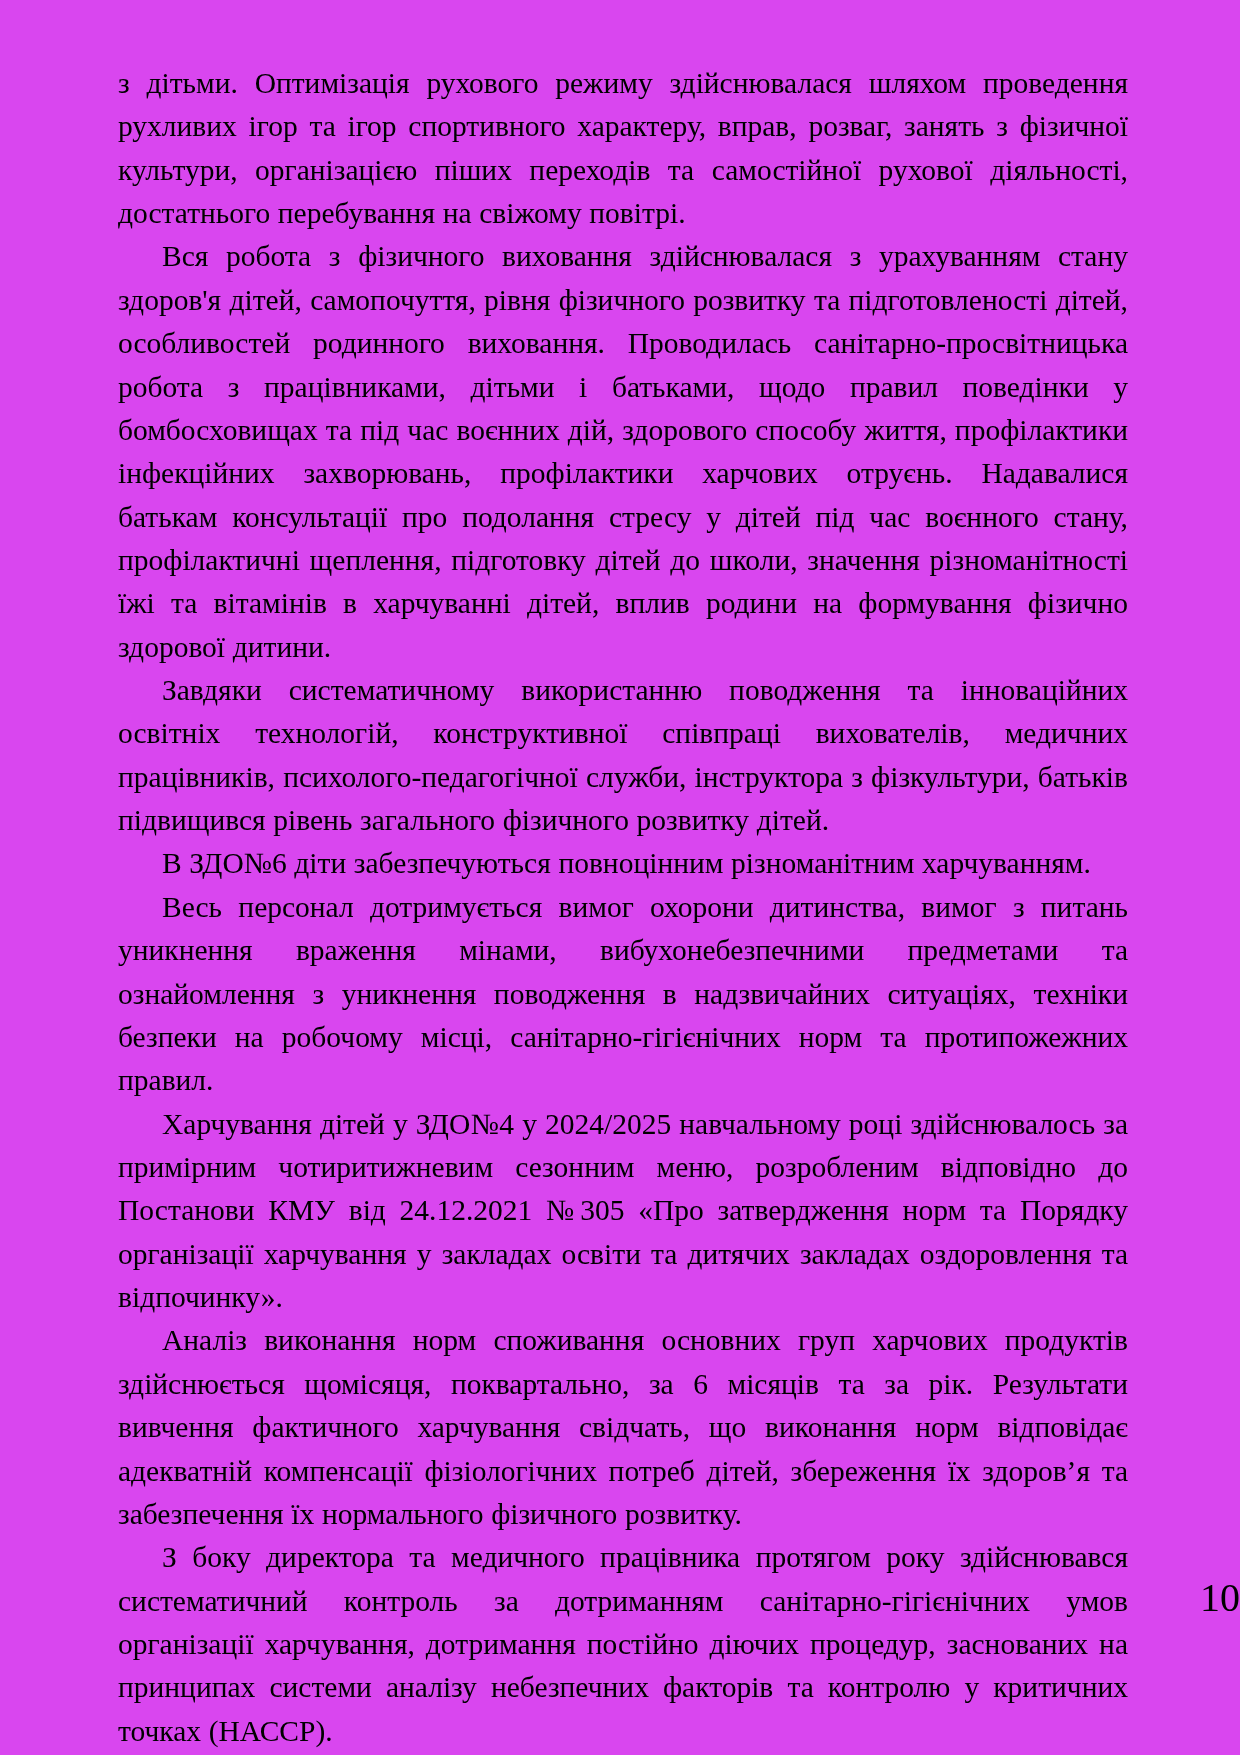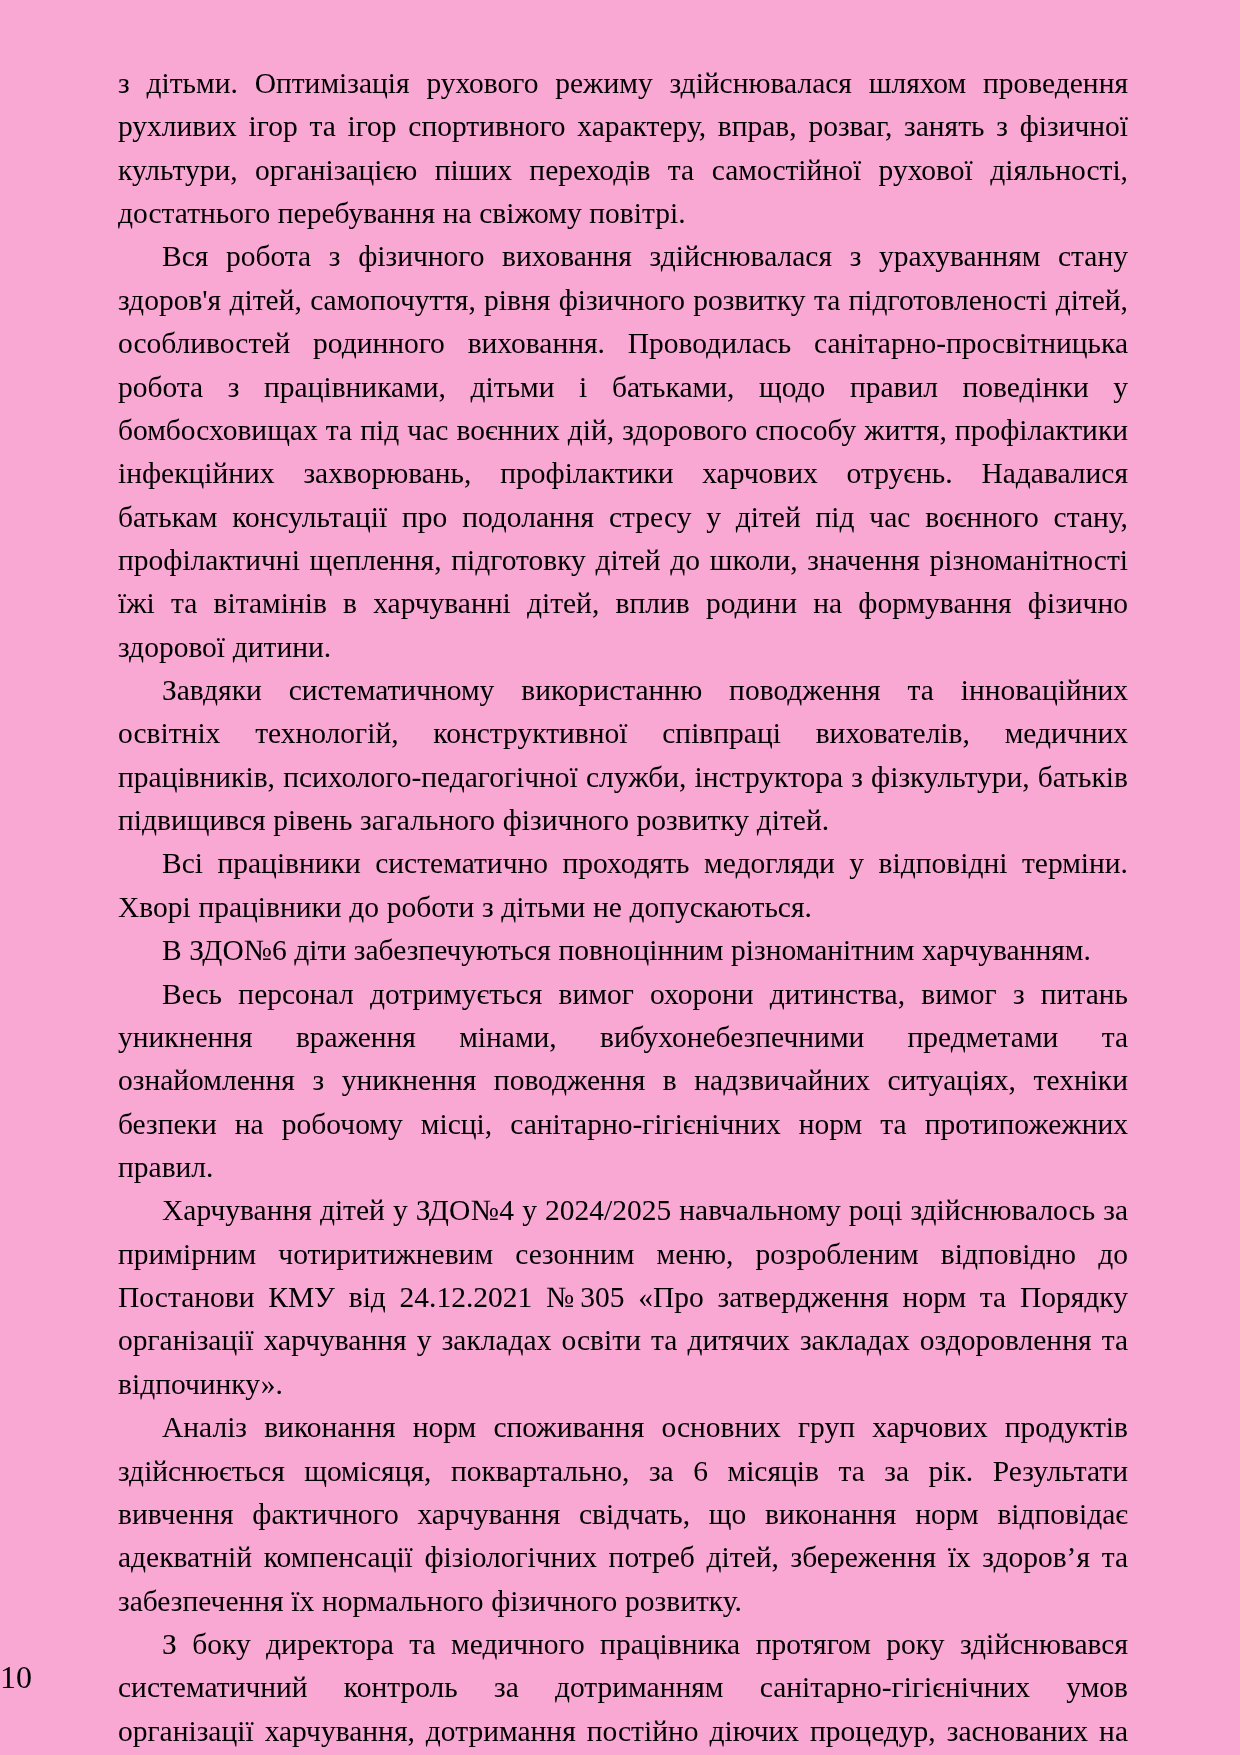--- a/index.html
+++ b/index.html
@@ -16,21 +16,21 @@
     color: #000000;
     -webkit-font-smoothing: antialiased;
   }
   .page {
     position: absolute;
     left: 0;
     top: 0;
     width: 1240px;
     height: 1755px;
     box-sizing: border-box;
-    background: #f9a8d4;
+    background: #d946ef;
   }
   .content {
     position: absolute;
     left: 118px;
     top: 62px;
     width: 1010px;
   }
   p.para {
     margin: 0;
     padding: 0;
@@ -41,43 +41,42 @@
     text-indent: 44px;
     hyphens: none;
     word-spacing: 0.01em;
   }
   p.para.no-indent {
     text-indent: 0;
   }
   .page-number {
     position: absolute;
     left: 0;
-    top: 1658px;
+    top: 1574px;
     width: 1240px;
-    text-align: left;
-    font-size: 32px;
+    text-align: right;
+    font-size: 40px;
     line-height: 1.2;
     font-family: "Liberation Serif", "DejaVu Serif", serif;
     color: #000000;
   }
 </style>
 </head>
 <body>
 
 <div class="page">
 
   <div class="content">
 
     <p class="para no-indent">з дітьми. Оптимізація рухового режиму здійснювалася шляхом проведення рухливих ігор та ігор спортивного характеру, вправ, розваг, занять з фізичної культури, організацією піших переходів та самостійної рухової діяльності, достатнього перебування на свіжому повітрі.</p>
 
     <p class="para">Вся робота з фізичного виховання здійснювалася з урахуванням стану здоров'я дітей, самопочуття, рівня фізичного розвитку та підготовленості дітей, особливостей родинного виховання. Проводилась санітарно-просвітницька робота з працівниками, дітьми і батьками, щодо правил поведінки у бомбосховищах та під час воєнних дій, здорового способу життя, профілактики інфекційних захворювань, профілактики харчових отруєнь. Надавалися батькам консультації про подолання стресу у дітей під час воєнного стану, профілактичні щеплення, підготовку дітей до школи, значення різноманітності їжі та вітамінів в харчуванні дітей, вплив родини на формування фізично здорової дитини.</p>
 
     <p class="para">Завдяки систематичному використанню поводження та інноваційних освітніх технологій, конструктивної співпраці вихователів, медичних працівників, психолого-педагогічної служби, інструктора з фізкультури, батьків підвищився рівень загального фізичного розвитку дітей.</p>
 
-    <p class="para">Всі працівники систематично проходять медогляди у відповідні терміни. Хворі працівники до роботи з дітьми не допускаються.</p>
 
     <p class="para">В ЗДО№6 діти забезпечуються повноцінним різноманітним харчуванням.</p>
 
     <p class="para">Весь персонал дотримується вимог охорони дитинства, вимог з питань уникнення враження мінами, вибухонебезпечними предметами та ознайомлення з уникнення поводження в надзвичайних ситуаціях, техніки безпеки на робочому місці, санітарно-гігієнічних норм та протипожежних правил.</p>
 
     <p class="para">Харчування дітей у ЗДО№4 у 2024/2025 навчальному році здійснювалось за примірним чотиритижневим сезонним меню, розробленим відповідно до Постанови КМУ від 24.12.2021 №305 «Про затвердження норм та Порядку організації харчування у закладах освіти та дитячих закладах оздоровлення та відпочинку».</p>
 
     <p class="para">Аналіз виконання норм споживання основних груп харчових продуктів здійснюється щомісяця, поквартально, за 6 місяців та за рік. Результати вивчення фактичного харчування свідчать, що виконання норм відповідає адекватній компенсації фізіологічних потреб дітей, збереження їх здоров’я та забезпечення їх нормального фізичного розвитку.</p>
 
     <p class="para">З боку директора та медичного працівника протягом року здійснювався систематичний контроль за дотриманням санітарно-гігієнічних умов організації харчування, дотримання постійно діючих процедур, заснованих на принципах системи аналізу небезпечних факторів та контролю у критичних точках (НАССР).</p>

